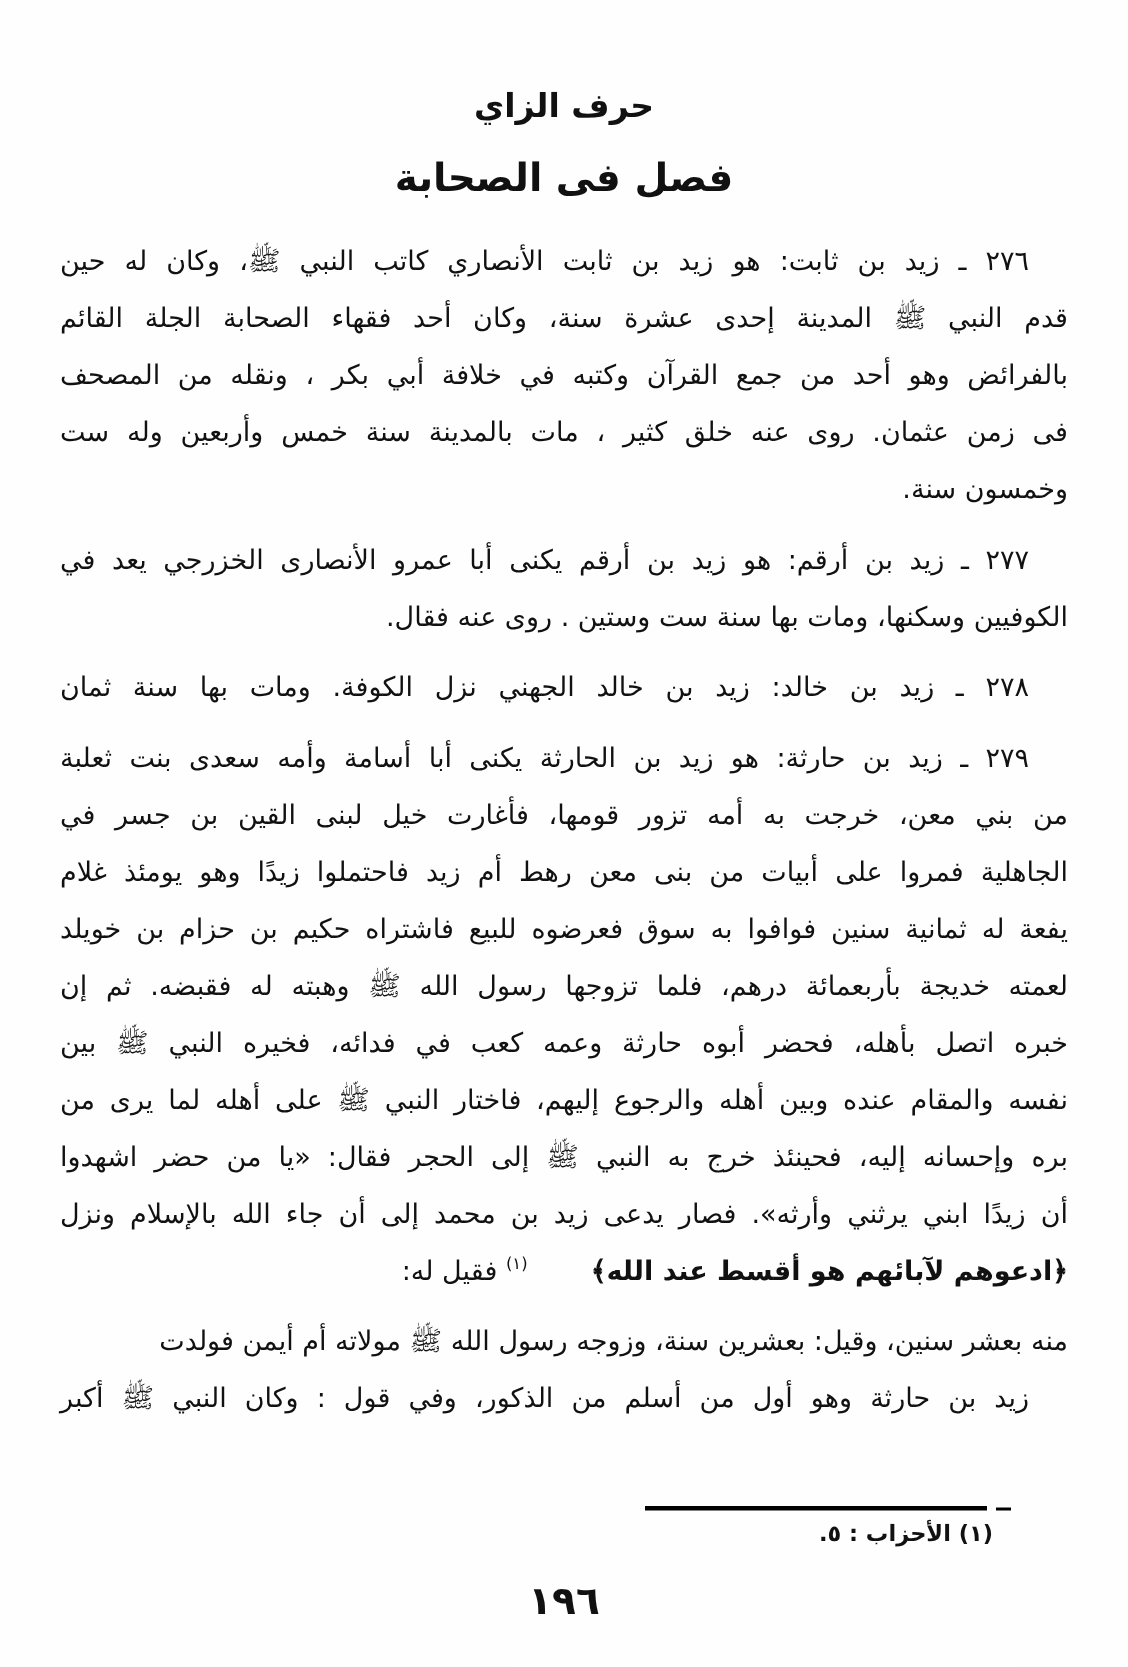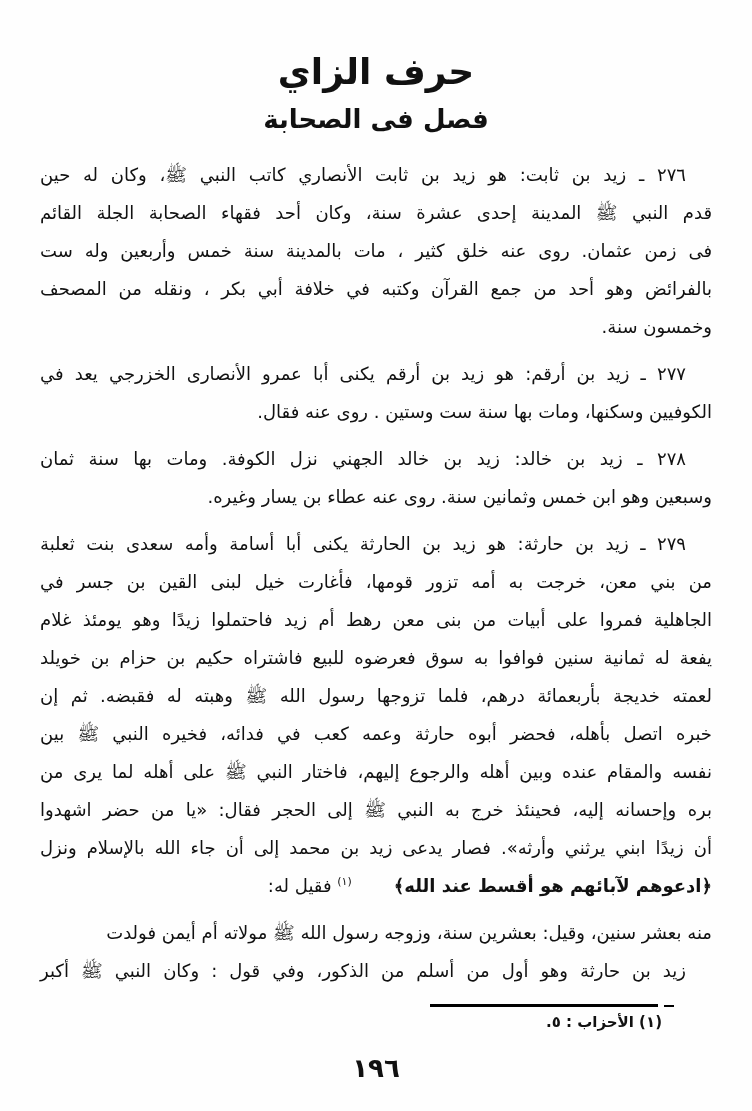--- a/index.html
+++ b/index.html
@@ -13,21 +13,21 @@
     height: 1111px;
     background: #fefefe;
     color: #111;
     font-family: "DejaVu Sans", sans-serif;
     direction: rtl;
     overflow: hidden;
   }
   .chapter-title {
     margin: 50px 0 0 0;
     text-align: center;
-    font-size: 36px;
+    font-size: 22px;
     line-height: 44px;
     font-weight: bold;
   }
   .section-title {
     margin: 4px 0 12px 0;
     text-align: center;
     font-size: 26px;
     line-height: 42px;
     font-weight: bold;
   }
@@ -94,31 +94,30 @@
 <body>
 
 <div class="page">
   <h1 class="chapter-title">حرف الزاي</h1>
   <h2 class="section-title">فصل فى الصحابة</h2>
 
   <div class="body-text" id="body-text">
       <div class="para">
         <div class="line indent">٢٧٦ ـ زيد بن ثابت: هو زيد بن ثابت الأنصاري كاتب النبي ﷺ، وكان له حين</div>
         <div class="line">قدم النبي ﷺ المدينة إحدى عشرة سنة، وكان أحد فقهاء الصحابة الجلة القائم</div>
+        <div class="line">بالفرائض وهو أحد من جمع القرآن وكتبه في خلافة أبي بكر ، ونقله من المصحف</div>
         <div class="line">فى زمن عثمان. روى عنه خلق كثير ، مات بالمدينة سنة خمس وأربعين وله ست</div>
-        <div class="line">بالفرائض وهو أحد من جمع القرآن وكتبه في خلافة أبي بكر ، ونقله من المصحف</div>
         <div class="line last">وخمسون سنة.</div>
       </div>
       <div class="para">
         <div class="line indent">٢٧٧ ـ زيد بن أرقم: هو زيد بن أرقم يكنى أبا عمرو الأنصارى الخزرجي يعد في</div>
         <div class="line last">الكوفيين وسكنها، ومات بها سنة ست وستين . روى عنه فقال.</div>
       </div>
       <div class="para">
         <div class="line indent">٢٧٨ ـ زيد بن خالد: زيد بن خالد الجهني نزل الكوفة. ومات بها سنة ثمان</div>
-        <div class="line last">وسبعين وهو ابن خمس وثمانين سنة. روى عنه عطاء بن يسار وغيره.</div>
       </div>
       <div class="para">
         <div class="line indent">٢٧٩ ـ زيد بن حارثة: هو زيد بن الحارثة يكنى أبا أسامة وأمه سعدى بنت ثعلبة</div>
         <div class="line">من بني معن، خرجت به أمه تزور قومها، فأغارت خيل لبنى القين بن جسر في</div>
         <div class="line">الجاهلية فمروا على أبيات من بنى معن رهط أم زيد فاحتملوا زيدًا وهو يومئذ غلام</div>
         <div class="line">يفعة له ثمانية سنين فوافوا به سوق فعرضوه للبيع فاشتراه حكيم بن حزام بن خويلد</div>
         <div class="line">لعمته خديجة بأربعمائة درهم، فلما تزوجها رسول الله ﷺ وهبته له فقبضه. ثم إن</div>
         <div class="line">خبره اتصل بأهله، فحضر أبوه حارثة وعمه كعب في فدائه، فخيره النبي ﷺ بين</div>
         <div class="line">نفسه والمقام عنده وبين أهله والرجوع إليهم، فاختار النبي ﷺ على أهله لما يرى من</div>
         <div class="line">بره وإحسانه إليه، فحينئذ خرج به النبي ﷺ إلى الحجر فقال: «يا من حضر اشهدوا</div>

